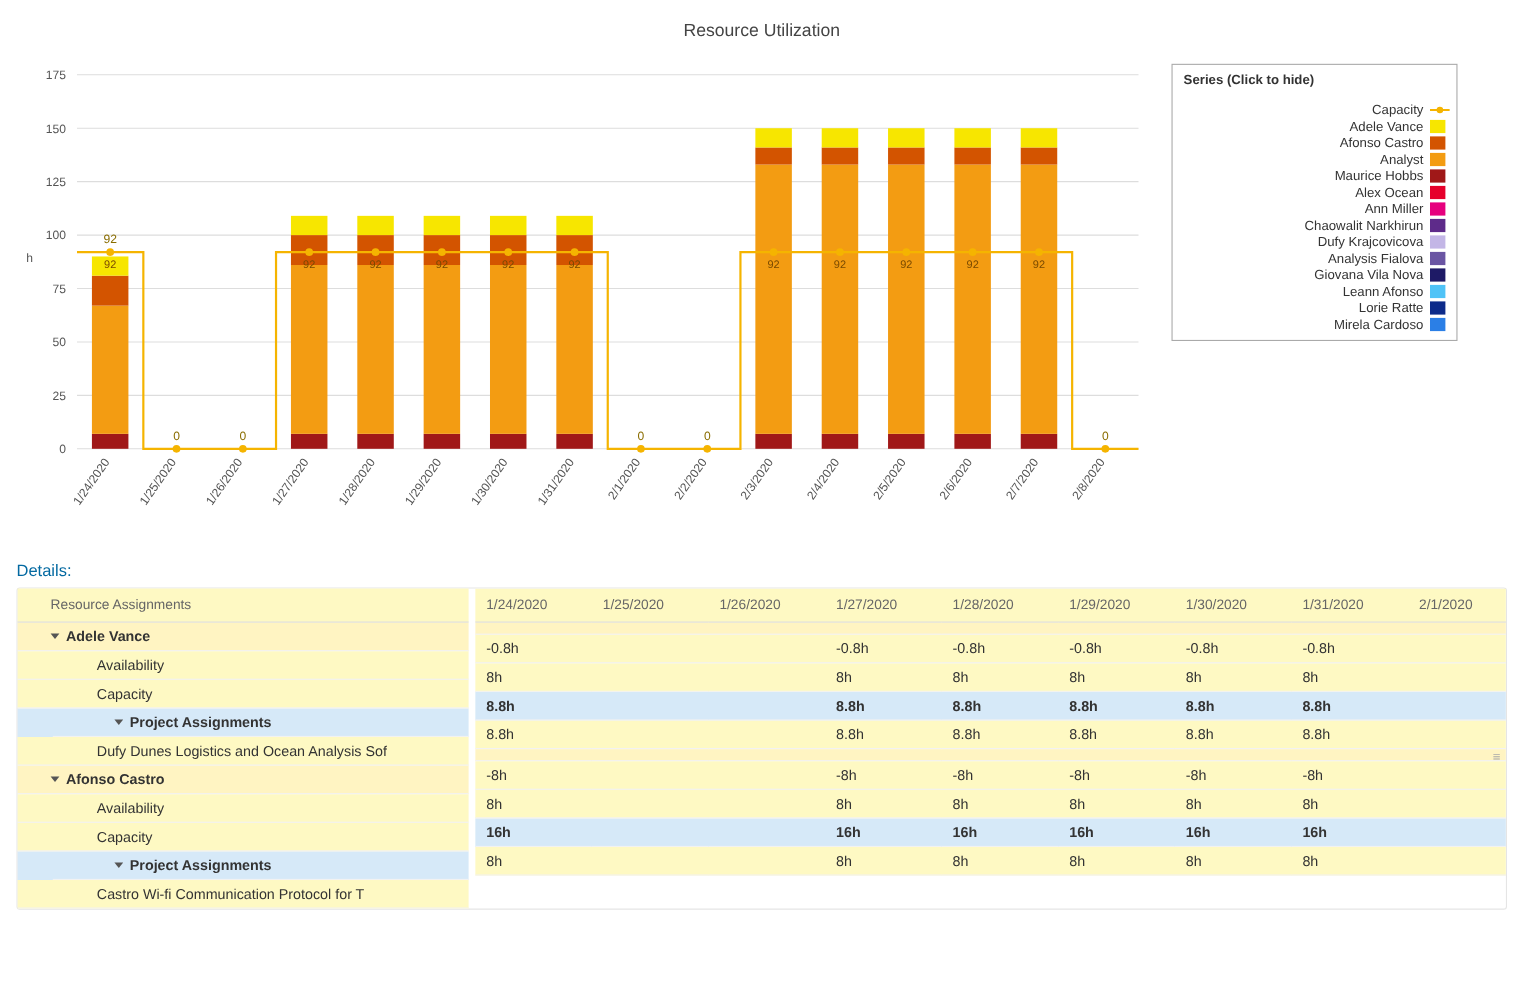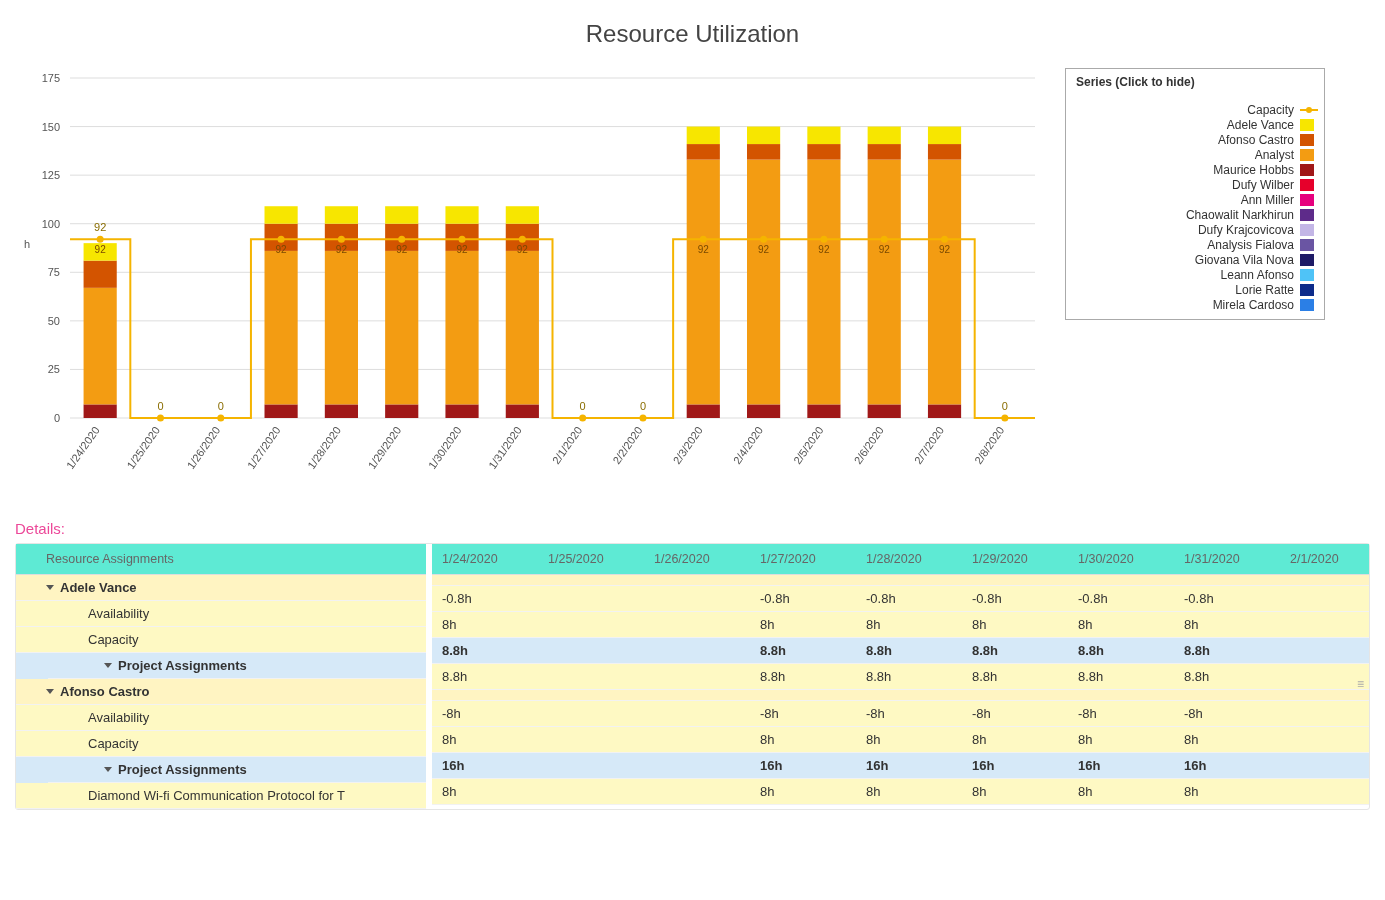--- a/index.html
+++ b/index.html
@@ -1,33 +1,33 @@
 <!DOCTYPE html>
 <html><head>
 <meta charset="utf-8">
 <style>
   * { box-sizing: border-box; }
   html, body { margin:0; padding:0; font-family: "Segoe UI", Arial, sans-serif; background:#fff; color:#333; }
   .page { width:1385px; height:900px; padding:10px 15px; }
-  .chart-title { text-align:center; font-size:24px; margin:10px 0 20px; color:#444; }
+  .chart-title { text-align:center; font-size:16px; margin:10px 0 20px; color:#444; }
   .chart-area { display:flex; align-items:flex-start; }
   .chart-svg-wrap { position:relative; }
   .legend-box { border:1px solid #aaa; padding:6px 10px; font-size:12px; width:260px; margin-left:20px; }
   .legend-title { font-weight:bold; margin-bottom:14px; }
   .legend-item { display:flex; align-items:center; justify-content:flex-end; gap:6px; margin:1px 0; cursor:pointer; }
   .legend-swatch { width:14px; height:12px; display:inline-block; }
   .axis-text { font-size:11px; fill:#555; }
   .ylabel { font-size:11px; fill:#555; }
   .cap-label { font-size:11px; fill:#8a6d00; }
   .bar-label { font-size:10px; fill:#7a4a00; }
-  .details-label { font-size:15px; margin:18px 0 6px; color:#ec4899; }
+  .details-label { font-size:15px; margin:18px 0 6px; color:#0369a1; }
   .details-wrap { display:flex; gap:6px; border:1px solid #e5e5e5; border-radius:3px; }
   .left-table { width:410px; font-size:13px; }
   .right-table { flex:1; font-size:13px; overflow:hidden; position:relative; }
-  .thead-row { display:flex; background:#5eead4; color:#666; font-size:12.5px; }
+  .thead-row { display:flex; background:#fef9c3; color:#666; font-size:12.5px; }
   .thead-cell { padding:8px 10px; border-bottom:1px solid #ddd; }
   .row { display:flex; }
   .row > div { padding:5px 10px; border-bottom:1px solid #f2f2f2; }
   .yellow-row { background:#fff4c2; font-weight:bold; }
   .blue-row { background:#d6e9f8; font-weight:bold; }
   .plain-row { background:#fef9c3; }
   .left-cell { width:100%; white-space:nowrap; overflow:hidden; text-overflow:ellipsis; }
   .indent-1 { padding-left:30px !important; }
   .indent-2 { padding-left:56px !important;margin-left:32px; }
   .indent-3 { padding-left:72px !important; }
@@ -178,21 +178,21 @@
           </div>
           <div class="legend-item">
             <span>Analyst</span>
             <span class="legend-swatch" style="background: rgb(243, 156, 18);"></span>
           </div>
           <div class="legend-item">
             <span>Maurice Hobbs</span>
             <span class="legend-swatch" style="background: rgb(160, 24, 24);"></span>
           </div>
           <div class="legend-item">
-            <span>Dufy Wilber</span>
+            <span>Alex Ocean</span>
             <span class="legend-swatch" style="background: rgb(230, 0, 43);"></span>
           </div>
           <div class="legend-item">
             <span>Ann Miller</span>
             <span class="legend-swatch" style="background: rgb(230, 0, 126);"></span>
           </div>
           <div class="legend-item">
             <span>Chaowalit Narkhirun</span>
             <span class="legend-swatch" style="background: rgb(94, 43, 138);"></span>
           </div>
@@ -237,34 +237,37 @@
           </div>
           <div class="row plain-row">
             <div class="left-cell indent-3"><span>Availability</span></div>
           </div>
           <div class="row plain-row">
             <div class="left-cell indent-3"><span>Capacity</span></div>
           </div>
           <div class="row blue-row">
             <div class="left-cell indent-2"><span class="caret"></span><span>Project Assignments</span></div>
           </div>
+          <div class="row plain-row">
+            <div class="left-cell indent-3"><span>Dufy Dunes Logistics and Ocean Analysis Sof</span></div>
+          </div>
           <div class="row yellow-row">
             <div class="left-cell indent-1"><span class="caret"></span><span>Afonso Castro</span></div>
           </div>
           <div class="row plain-row">
             <div class="left-cell indent-3"><span>Availability</span></div>
           </div>
           <div class="row plain-row">
             <div class="left-cell indent-3"><span>Capacity</span></div>
           </div>
           <div class="row blue-row">
             <div class="left-cell indent-2"><span class="caret"></span><span>Project Assignments</span></div>
           </div>
           <div class="row plain-row">
-            <div class="left-cell indent-3"><span>Diamond Wi-fi Communication Protocol for T</span></div>
+            <div class="left-cell indent-3"><span>Castro Wi-fi Communication Protocol for T</span></div>
           </div>
         </div>
     </div>
     <div class="right-table">
       <div class="thead-row" id="right-head">
           <div class="thead-cell rcell">1/24/2020</div>
           <div class="thead-cell rcell">1/25/2020</div>
           <div class="thead-cell rcell">1/26/2020</div>
           <div class="thead-cell rcell">1/27/2020</div>
           <div class="thead-cell rcell">1/28/2020</div>

